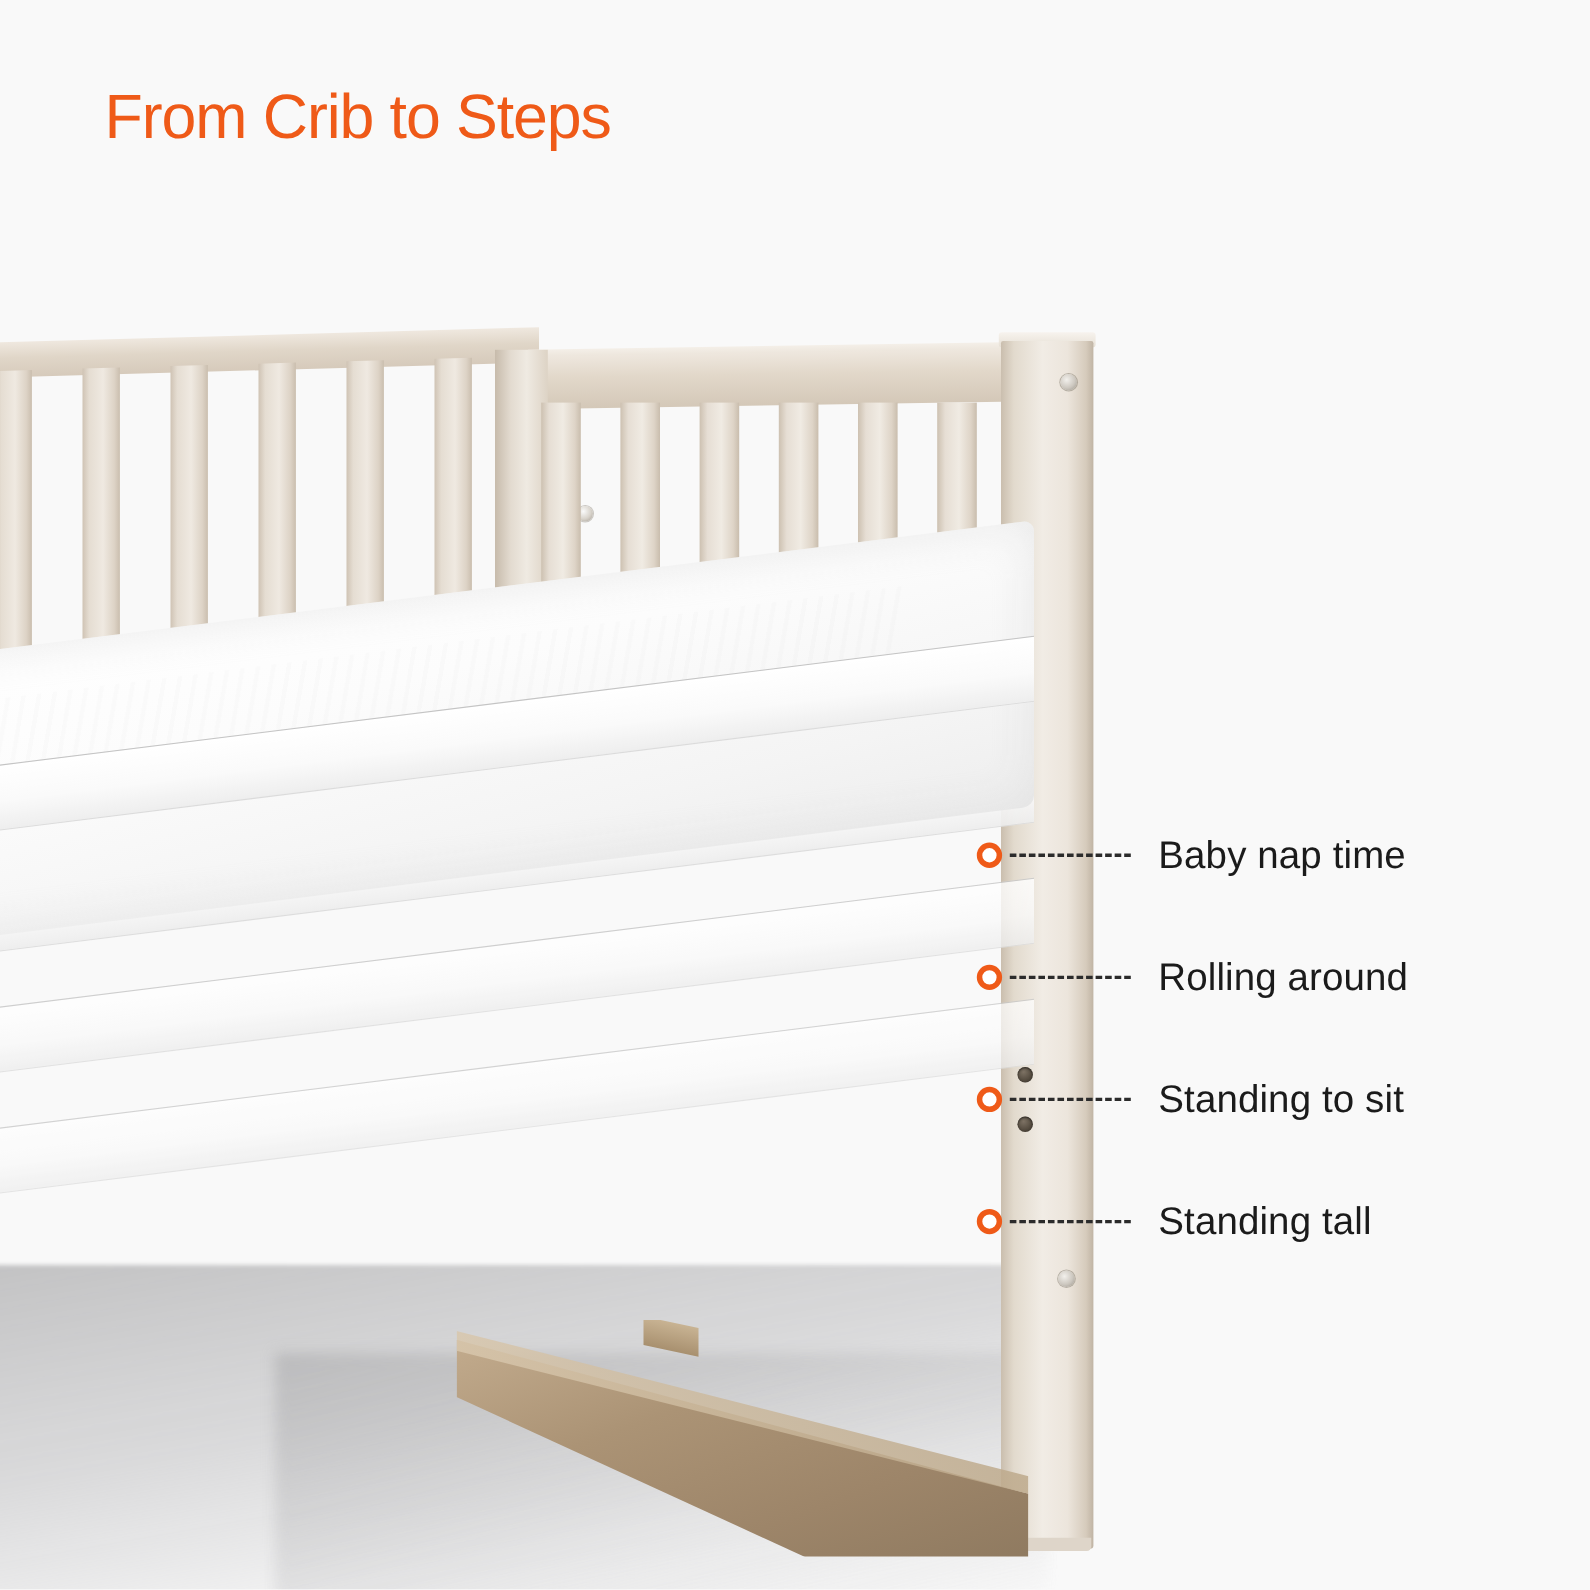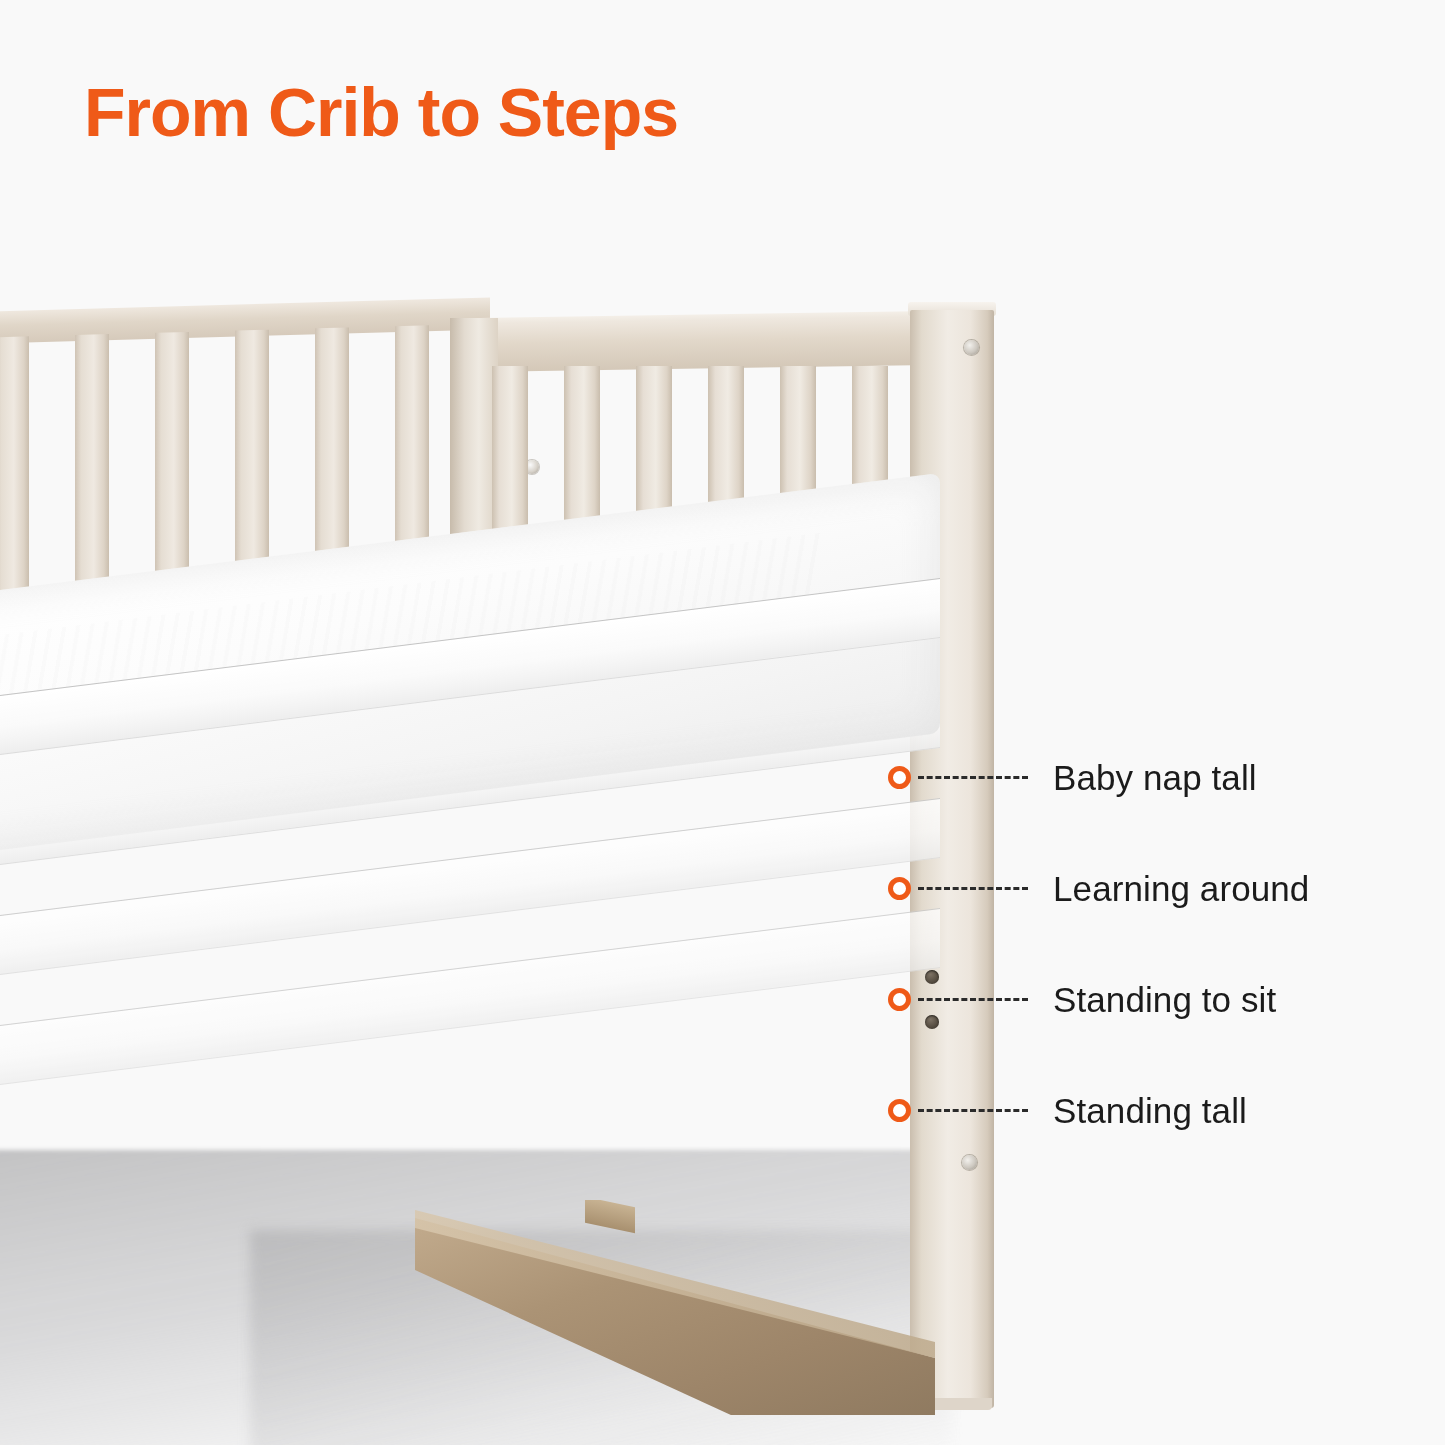--- a/index.html
+++ b/index.html
@@ -18,24 +18,24 @@
     position: relative;
     width: 1445px;
     height: 1445px;
     background: #f9f9f9;
     overflow: hidden;
   }
 
   
   #title {
     position: absolute;
-    left: 84px;
+    left: 95px;
     top: 78px;
-    font-size: 68px;
-    font-weight: bold;
+    font-size: 57px;
+    font-weight: normal;
     letter-spacing: -1px;
     color: #ef5a18;
     white-space: nowrap;
     line-height: 1;
   }
 
   
   #photo {
     position: absolute;
     left: 0;
@@ -368,27 +368,27 @@
     </div>
     <div class="mattress" style="top:440px">
       <div class="side"></div>
     </div>
 
   </div>
 
   <div class="callout" style="left:888px; top:755px;">
     <span class="marker"></span>
     <span class="dash"></span>
-    <span class="callout-label">Baby nap tall</span>
+    <span class="callout-label">Baby nap time</span>
   </div>
 
   <div class="callout" style="left:888px; top:866px;">
     <span class="marker"></span>
     <span class="dash"></span>
-    <span class="callout-label">Learning around</span>
+    <span class="callout-label">Rolling around</span>
   </div>
 
   <div class="callout" style="left:888px; top:977px;">
     <span class="marker"></span>
     <span class="dash"></span>
     <span class="callout-label">Standing to sit</span>
   </div>
 
   <div class="callout" style="left:888px; top:1088px;">
     <span class="marker"></span>

